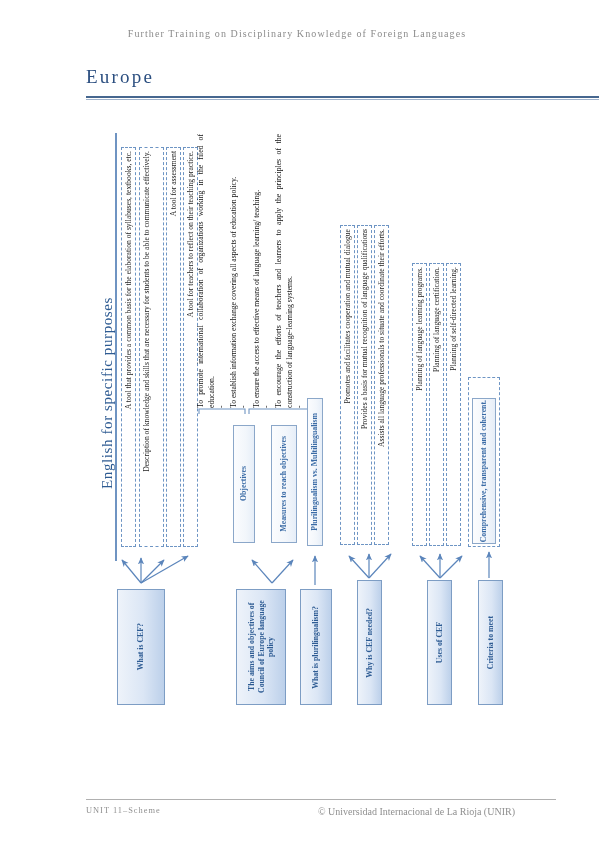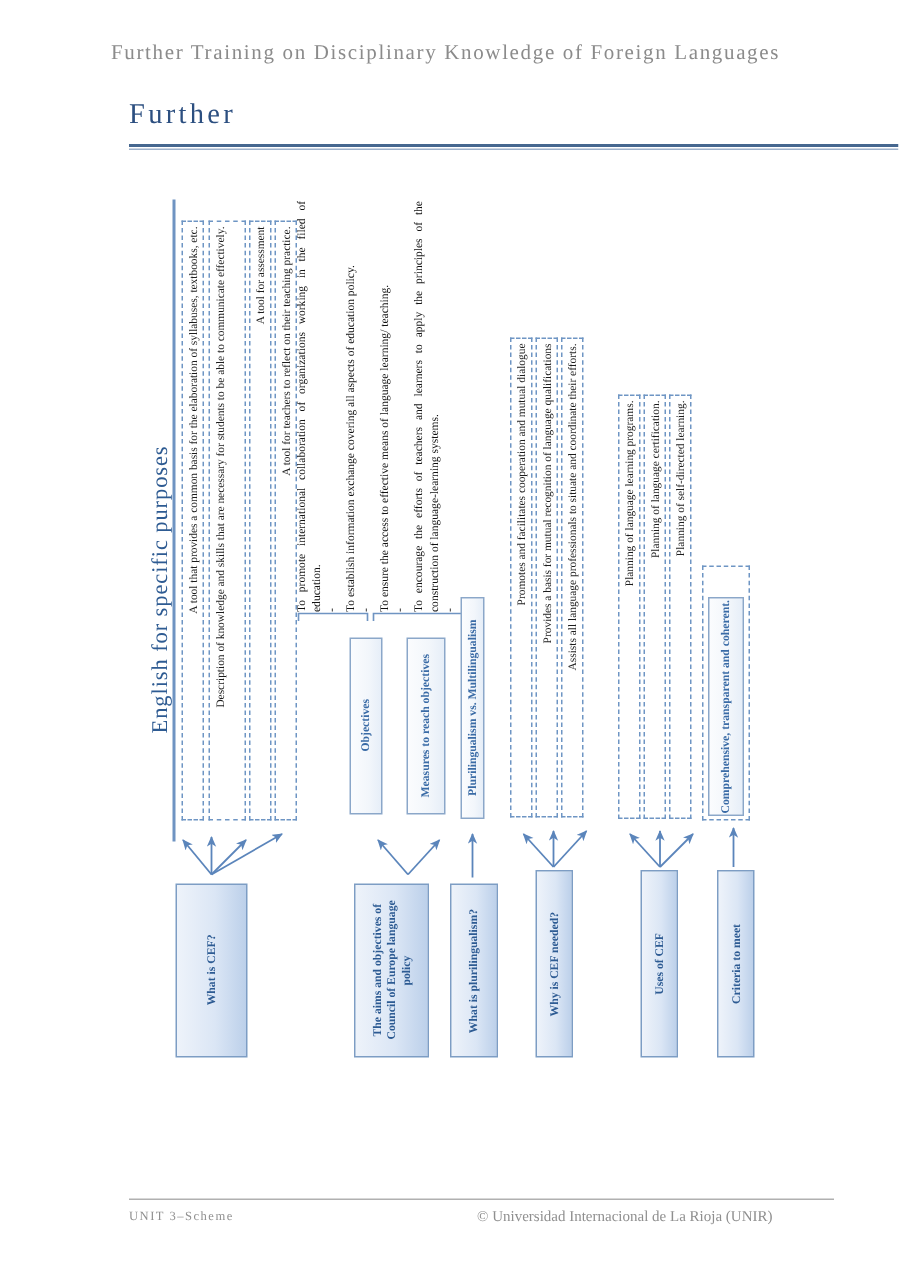--- a/index.html
+++ b/index.html
@@ -17,21 +17,21 @@
   }
 
   
   .page-header {
     position: absolute;
     top: 28px;
     left: 0;
     width: 594px;
     text-align: center;
     font-family: "Liberation Serif", serif;
-    font-size: 14px;
+    font-size: 10px;
     letter-spacing: 1.1px;
     color: #8b8b8b;
     white-space: nowrap;
   }
 
   .page-title {
     position: absolute;
     top: 66px;
     left: 86px;
     font-family: "Liberation Serif", serif;
@@ -209,26 +209,26 @@
     top: 0;
     width: 599px;
     height: 848px;
     overflow: visible;
   }
 </style>
 </head>
 <body>
 
 <div class="page-header">Further Training on Disciplinary Knowledge of Foreign Languages</div>
-<div class="page-title">Further</div>
+<div class="page-title">Europe</div>
 <div class="title-rule"></div>
 <div class="title-rule2"></div>
 
 <div class="footer-rule"></div>
-<div class="footer-left">UNIT 3–Scheme</div>
+<div class="footer-left">UNIT 11–Scheme</div>
 <div class="footer-right">© Universidad Internacional de La Rioja (UNIR)</div>
 
 <div class="diagram">
 
   <svg class="wires" viewBox="0 0 599 848">
     <defs>
       <marker id="ah" markerWidth="7" markerHeight="7" refX="5.4" refY="2.6" orient="auto">
         <path d="M0,0 L6,2.6 L0,5.2 L1.6,2.6 Z" fill="#5b85bb"></path>
       </marker>
     </defs>

